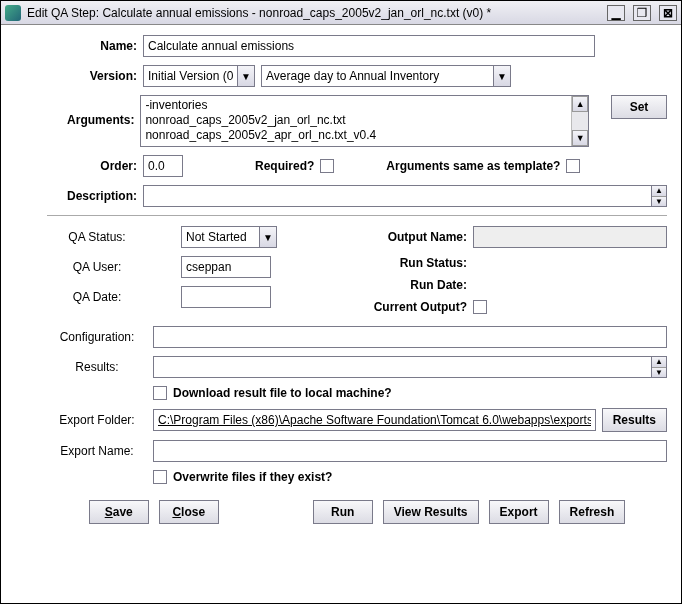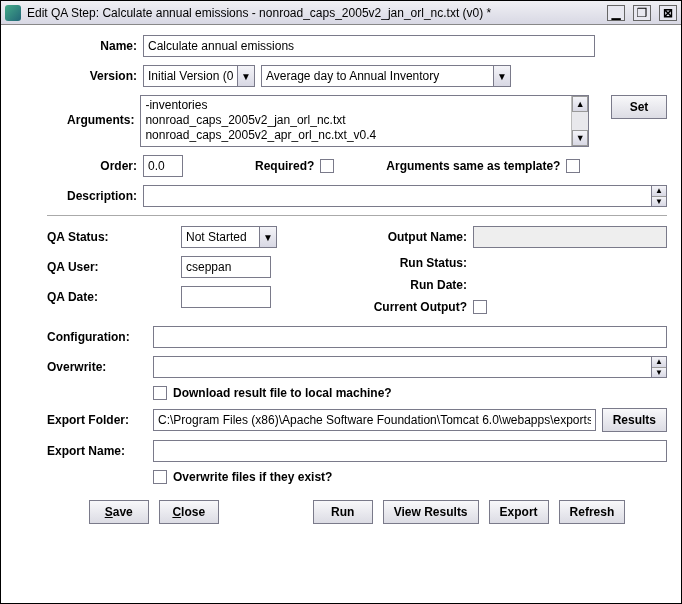--- a/index.html
+++ b/index.html
@@ -55,22 +55,22 @@
     margin-bottom: 8px;
     gap: 6px;
   }
   .label {
     width: 90px;
     text-align: right;
     font-weight: bold;
   }
   .label-md {
     width: 100px;
-    text-align: left;
-    font-weight: bold;
+    text-align: center;
+    font-weight: normal;
   }
   input[type=text], select, textarea, .listbox, .spinner-box {
     font-family: Arial, sans-serif;
     font-size: 12px;
     border: 1px solid #7a7a8a;
     background: #fff;
     padding: 2px 4px;
     height: 22px;
   }
   .combo {
@@ -279,39 +279,39 @@
       </div>
     </div>
   </div>
 
   <div class="row" style="margin-top:4px">
     <div class="label-md">Configuration:</div>
     <input type="text" style="flex: 1 1 0%;" value="">
   </div>
 
   <div class="row">
-    <div class="label-md">Overwrite:</div>
+    <div class="label-md">Results:</div>
     <div class="spinner" style="flex:1">
       <input type="text" style="flex: 1 1 0%;" value="">
       <div class="spinbtns">
         <div class="sp">▲</div>
         <div class="sp">▼</div>
       </div>
     </div>
   </div>
 
   <div class="row">
     <div class="label-md"></div>
     <div class="check"></div>
     <span style="font-weight:bold">Download result file to local machine?</span>
   </div>
 
   <div class="row">
     <div class="label-md">Export Folder:</div>
-    <input type="text" style="flex: 1 1 0%;" value="C:\Program Files (x86)\Apache Software Foundation\Tomcat 6.0\webapps\exports">
+    <input type="text" style="flex: 1 1 0%; text-decoration: underline;" value="C:\Program Files (x86)\Apache Software Foundation\Tomcat 6.0\webapps\exports">
     <button class="btn">Results</button>
   </div>
 
   <div class="row">
     <div class="label-md">Export Name:</div>
     <input type="text" style="flex: 1 1 0%;" value="">
   </div>
 
   <div class="row">
     <div class="label-md"></div>

